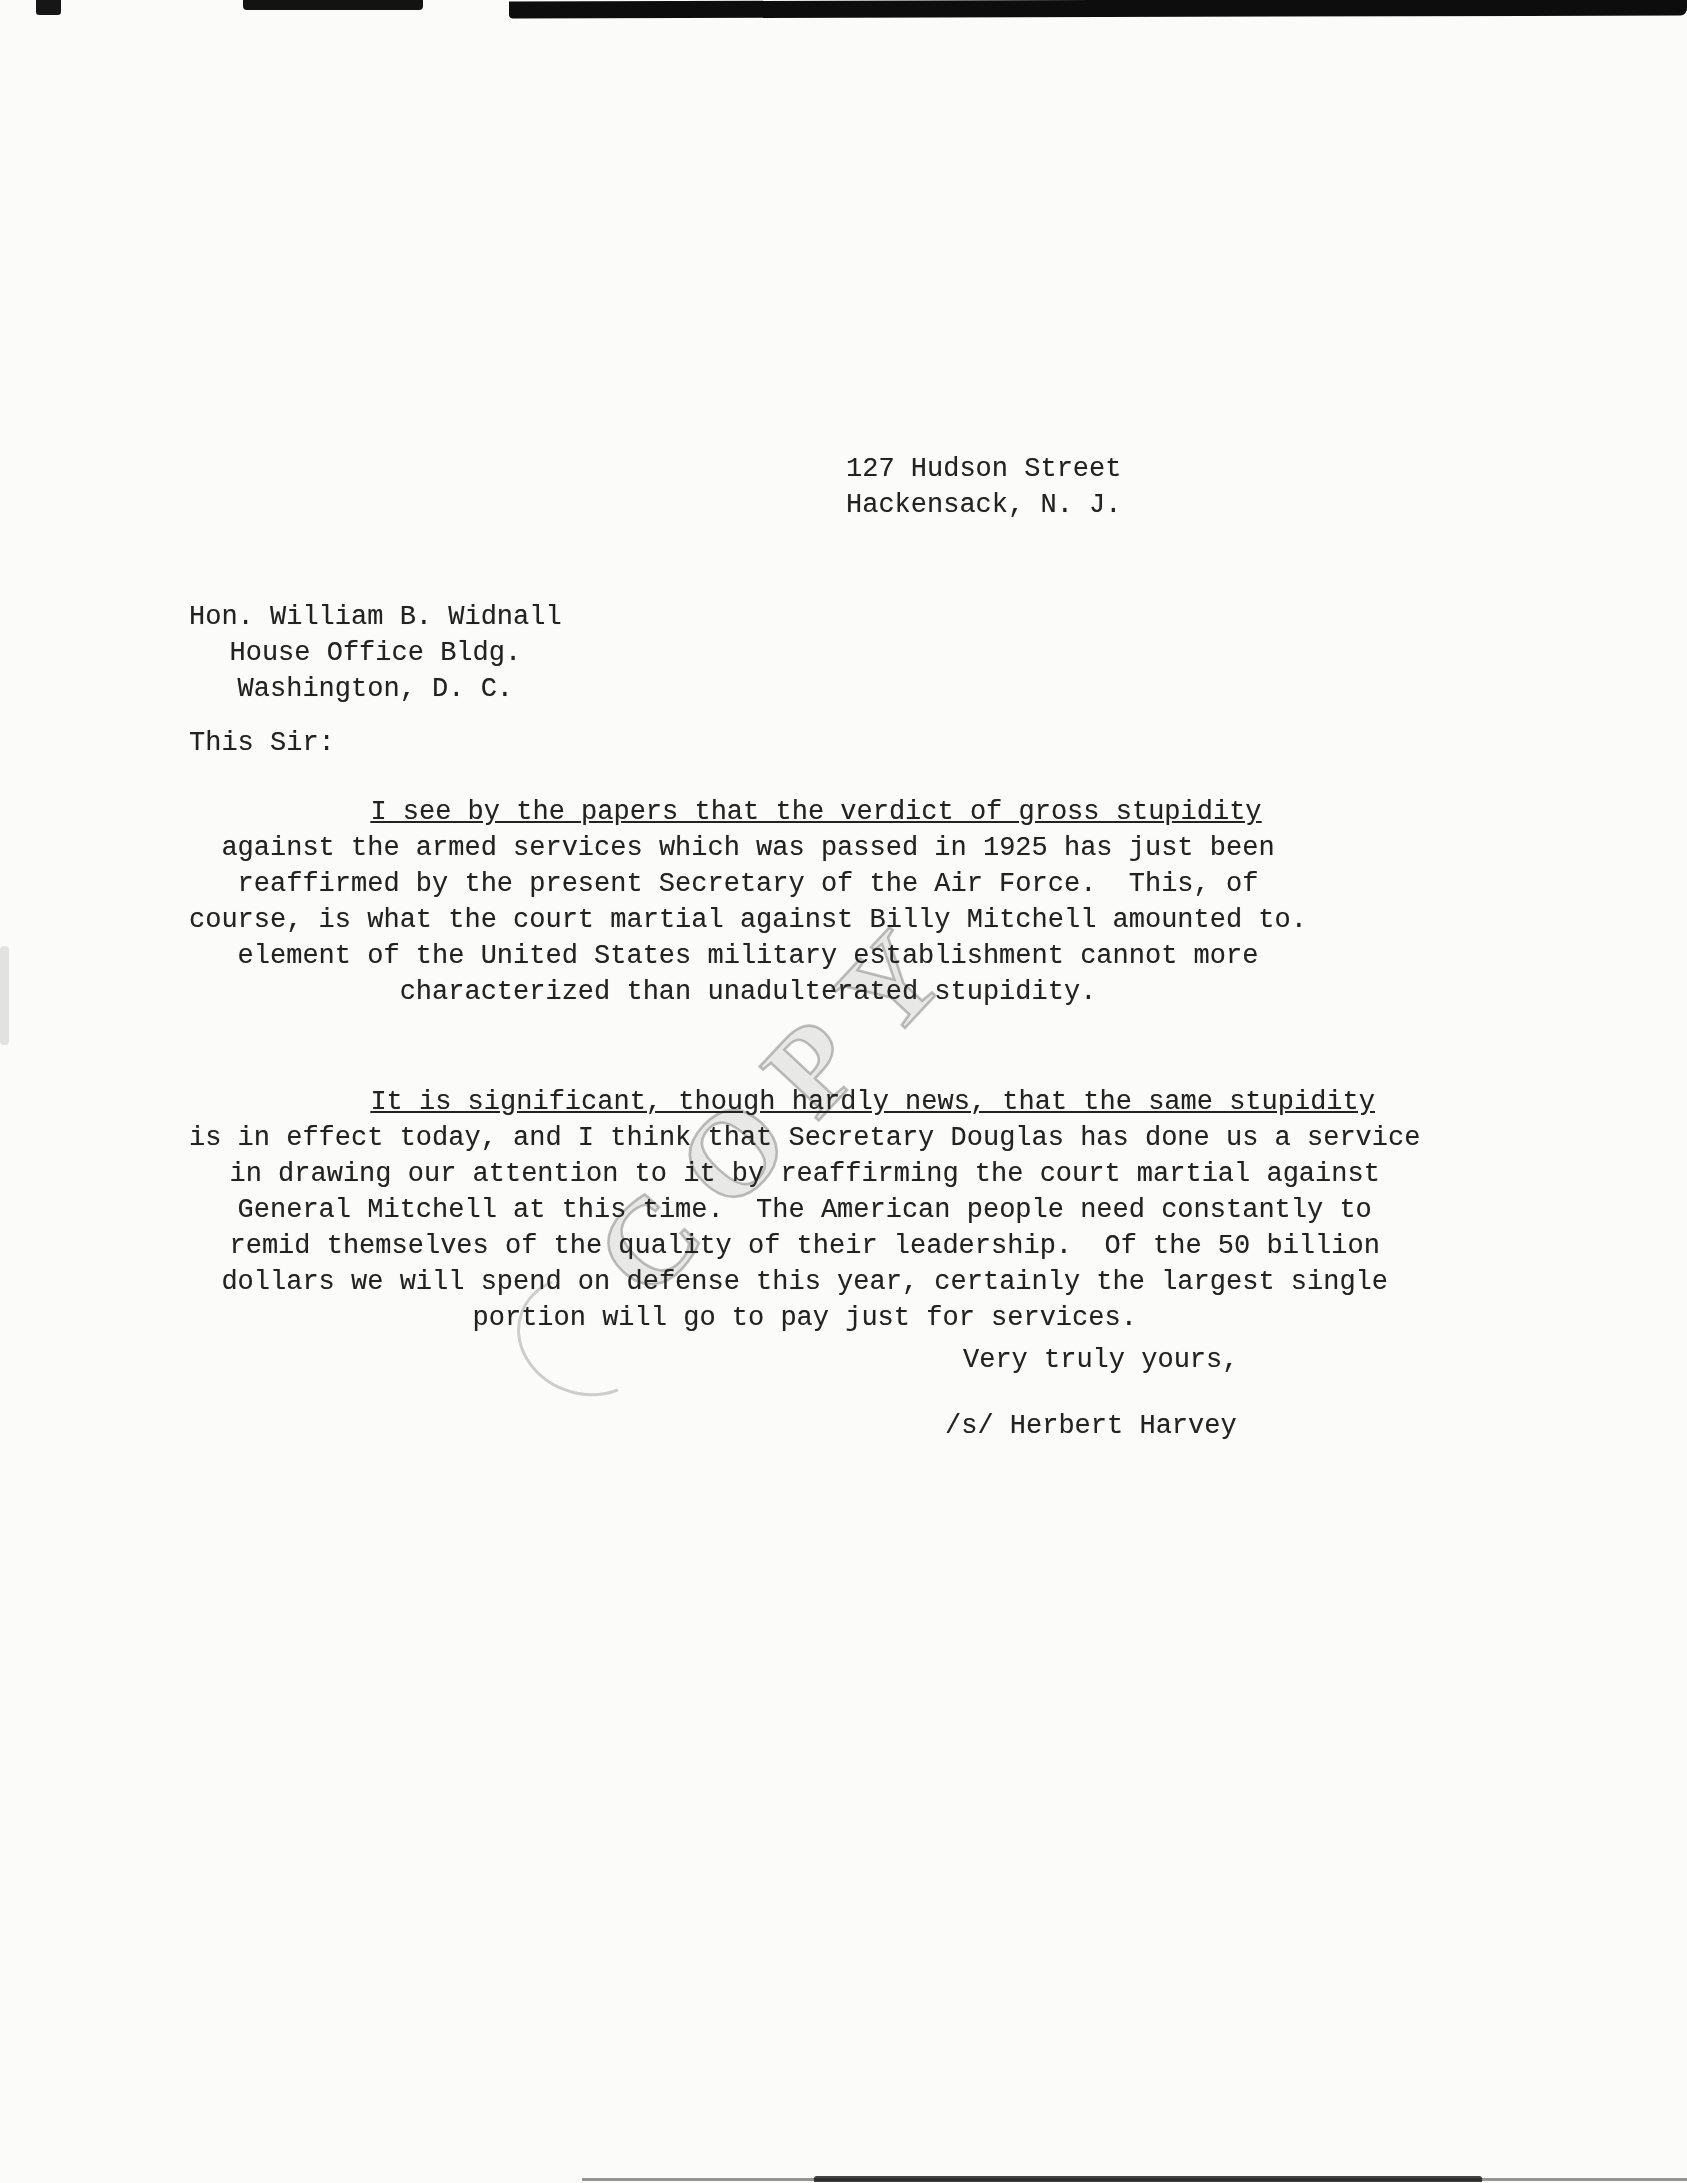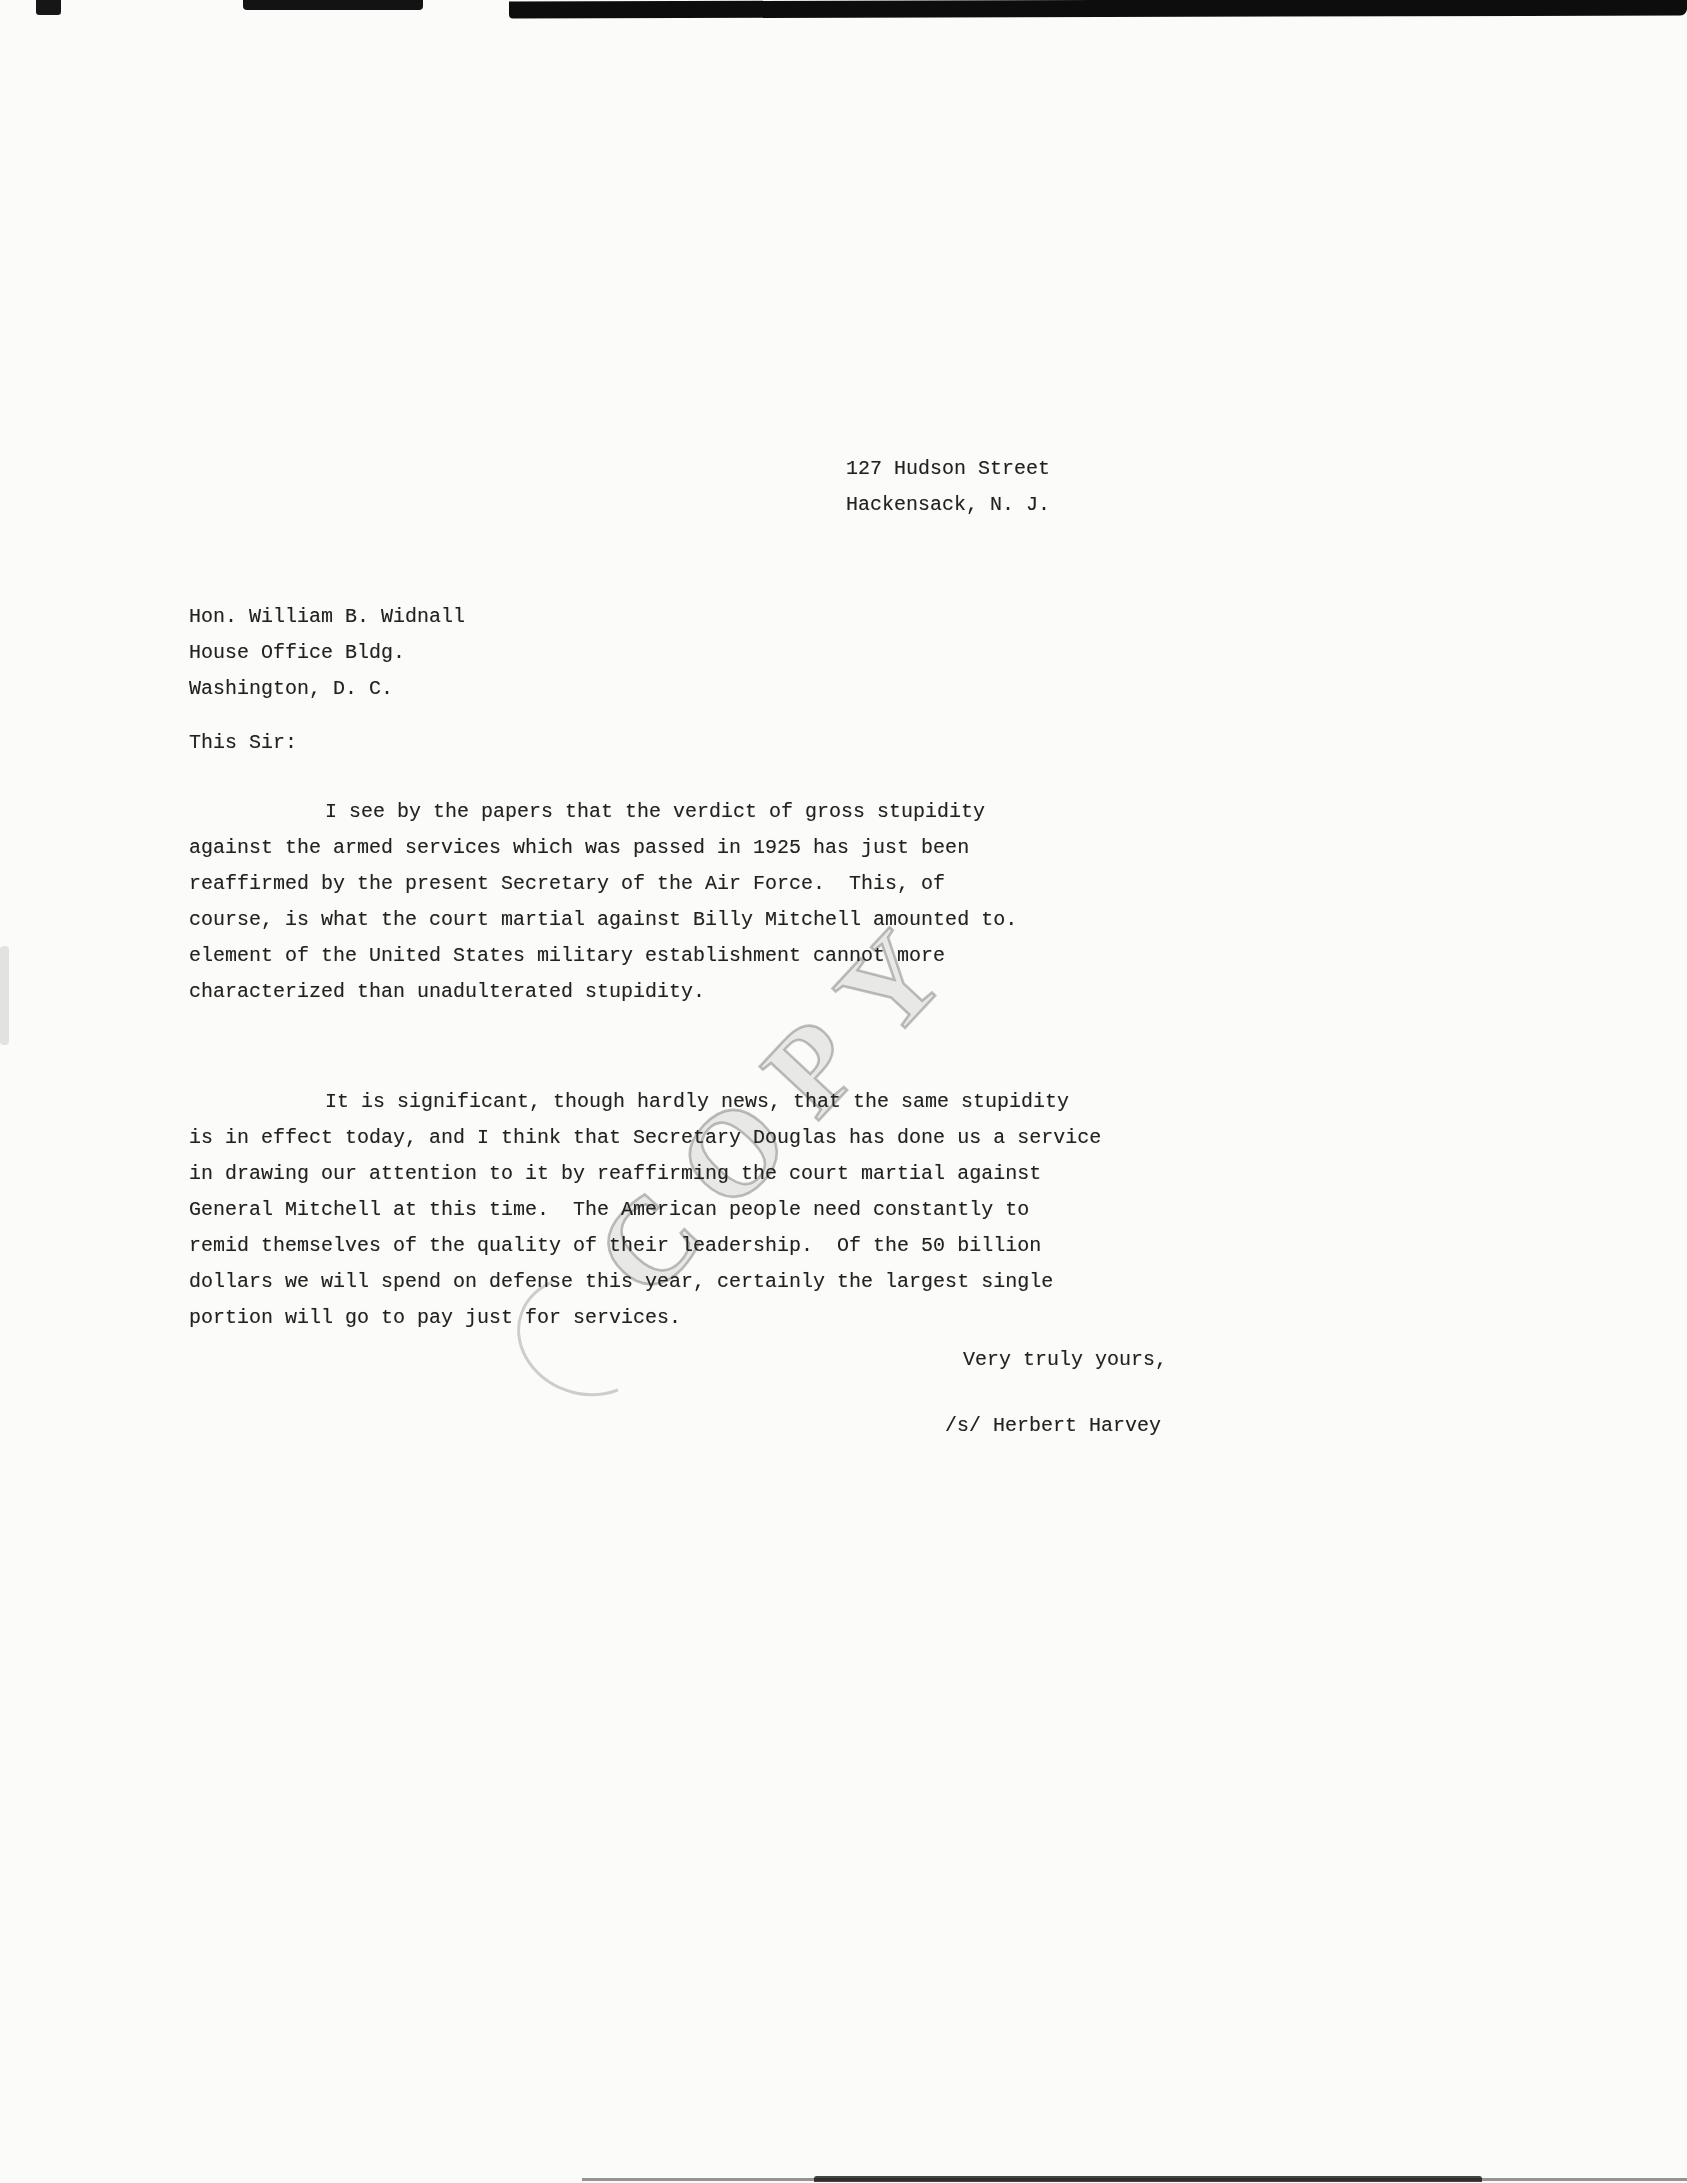--- a/index.html
+++ b/index.html
@@ -11,26 +11,27 @@
     position: relative;
     width: 1687px;
     height: 2183px;
     background: #fbfbf9;
     overflow: hidden;
     font-family: "Liberation Mono", "DejaVu Sans Mono", monospace;
     color: #222222;
   }
   .line {
     white-space: pre;
-    font-size: 20px;
+    font-size: 27px;
     line-height: 36px;
     text-shadow: 0 0 0.7px rgba(20,20,20,0.35);
+    text-align: center;
   }
   .block { position: absolute; }
-  .indent { padding-left: 136px; }
+  .indent { padding-left: 136px; text-decoration: underline; }
 
   .return-address { left: 846px; top: 451px; }
   .recipient      { left: 189px;  top: 599px; }
   .salutation     { left: 189px;  top: 725px; position: absolute; }
   .para1          { left: 189px;  top: 794px; }
   .para2          { left: 189px;  top: 1084px; }
   .closing        { left: 963px; top: 1342px; position: absolute; }
   .signature      { left: 945px; top: 1408px; position: absolute; }
 
   .stamp {

